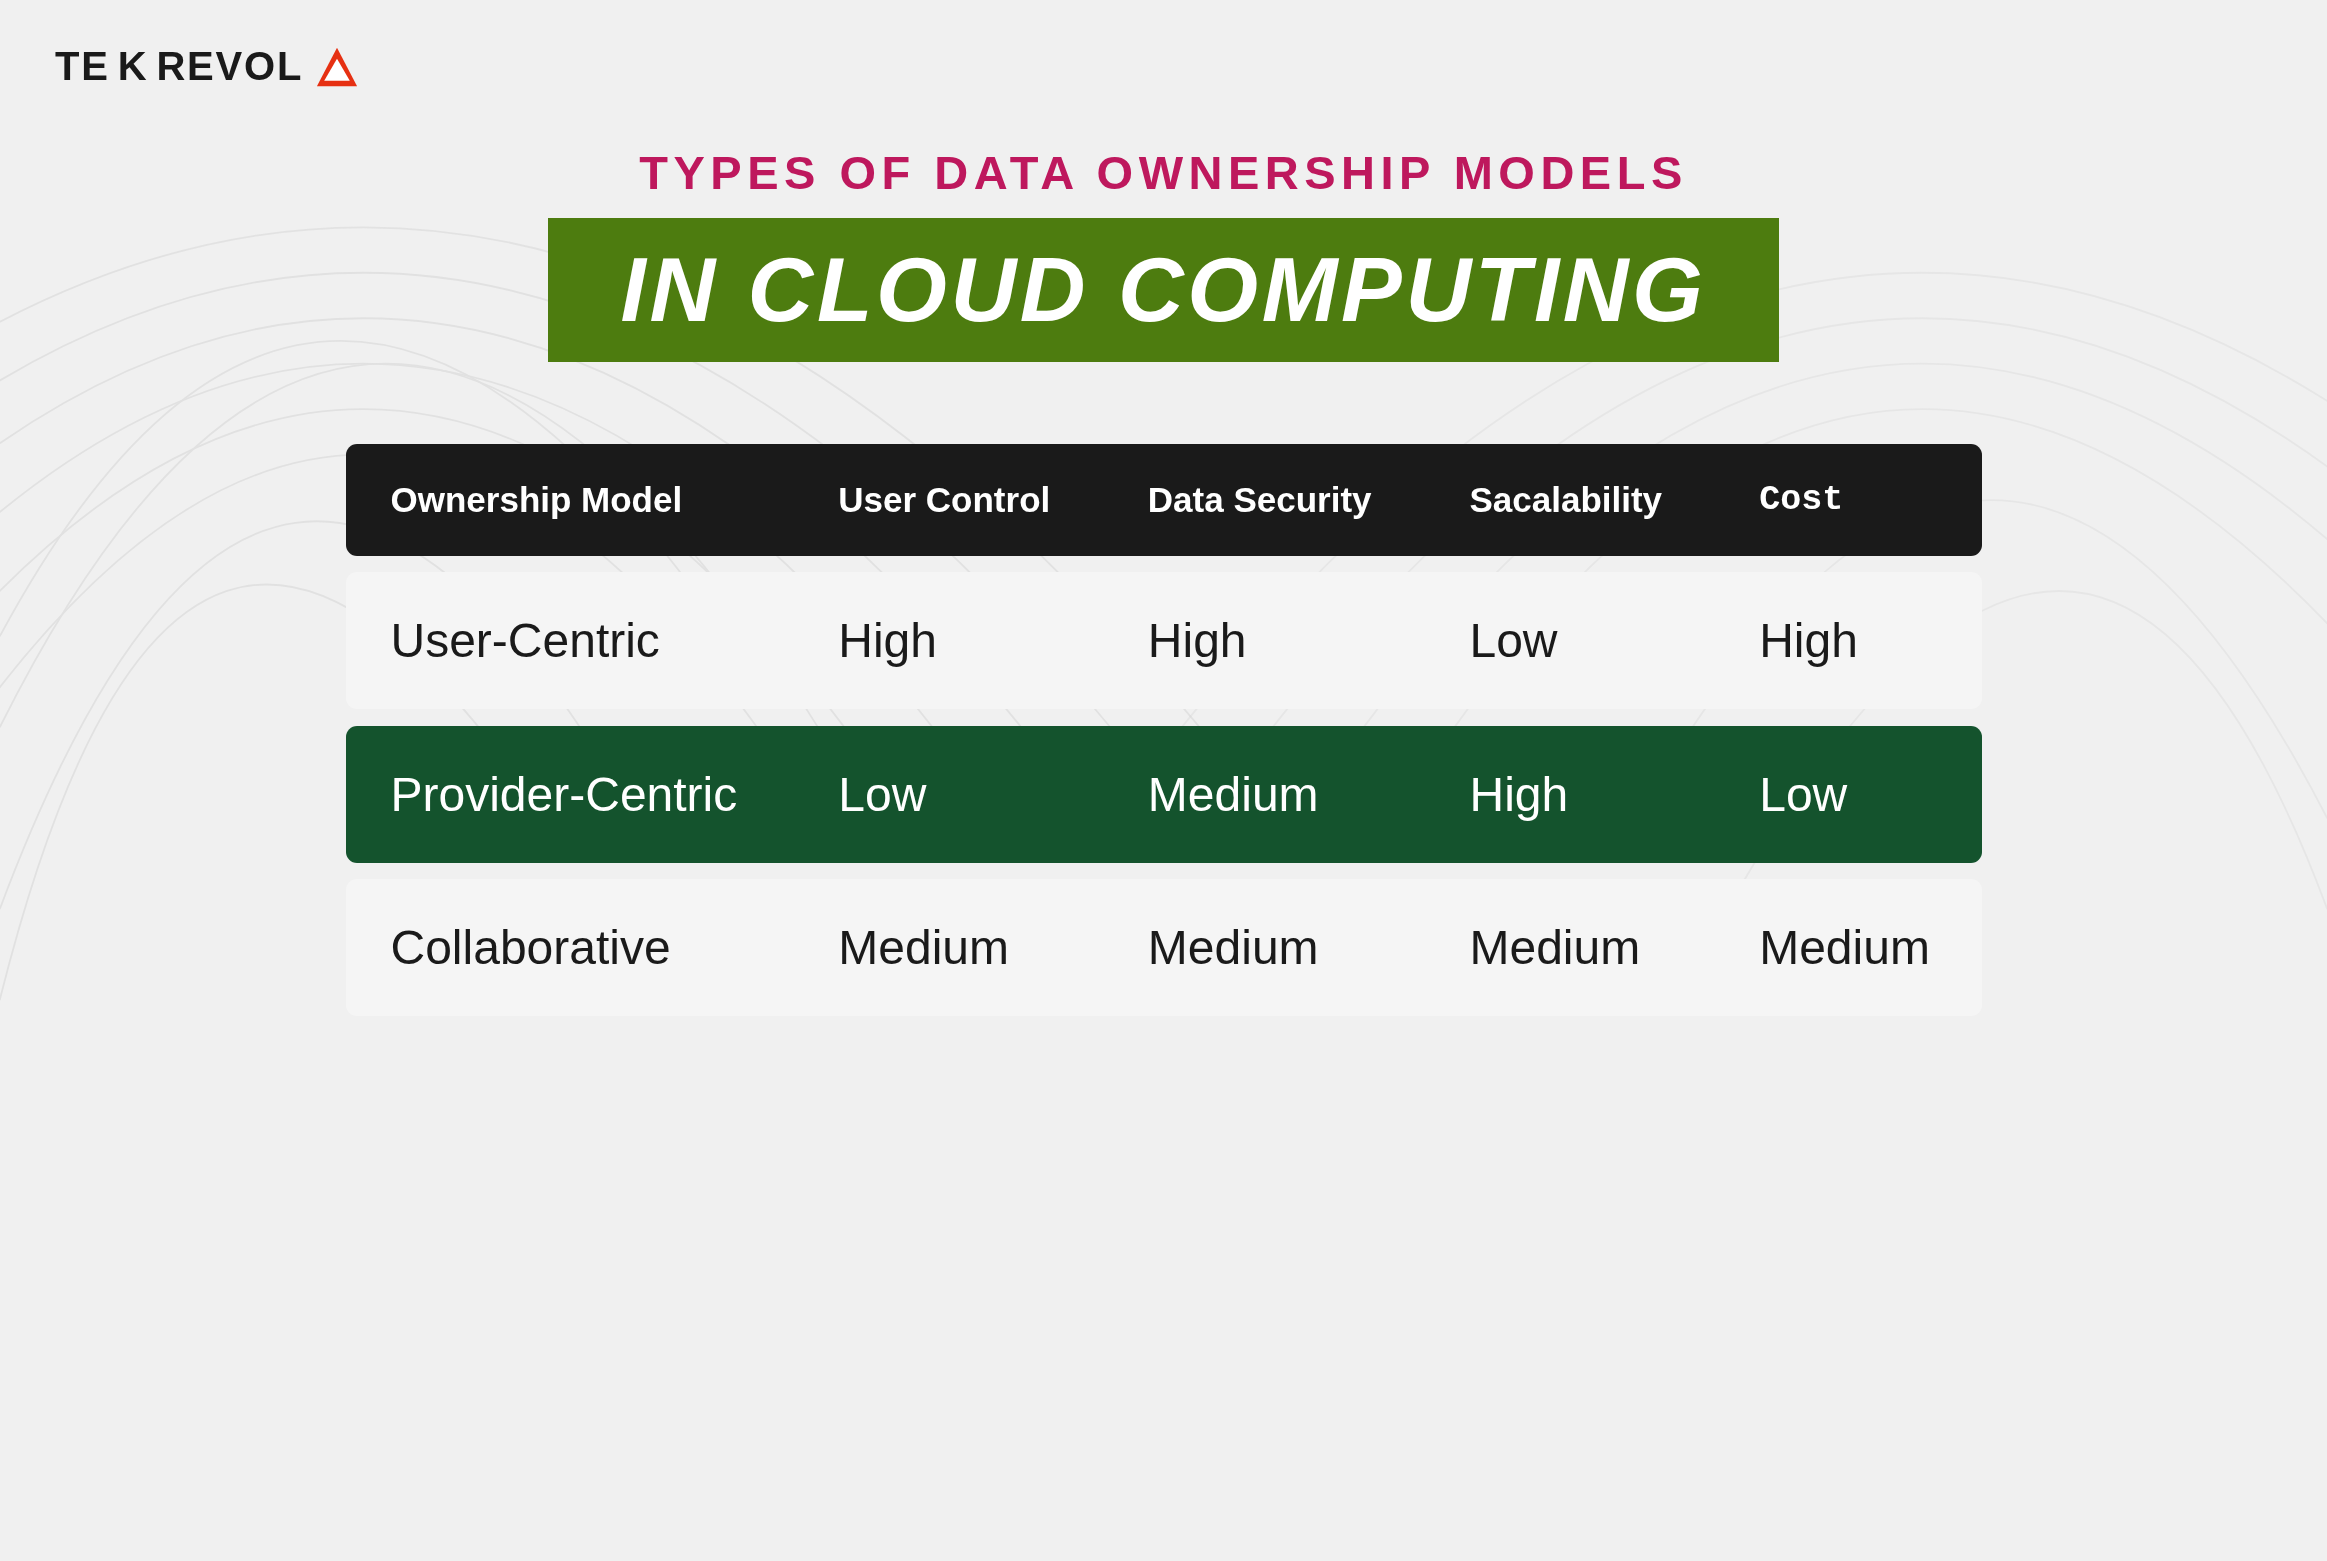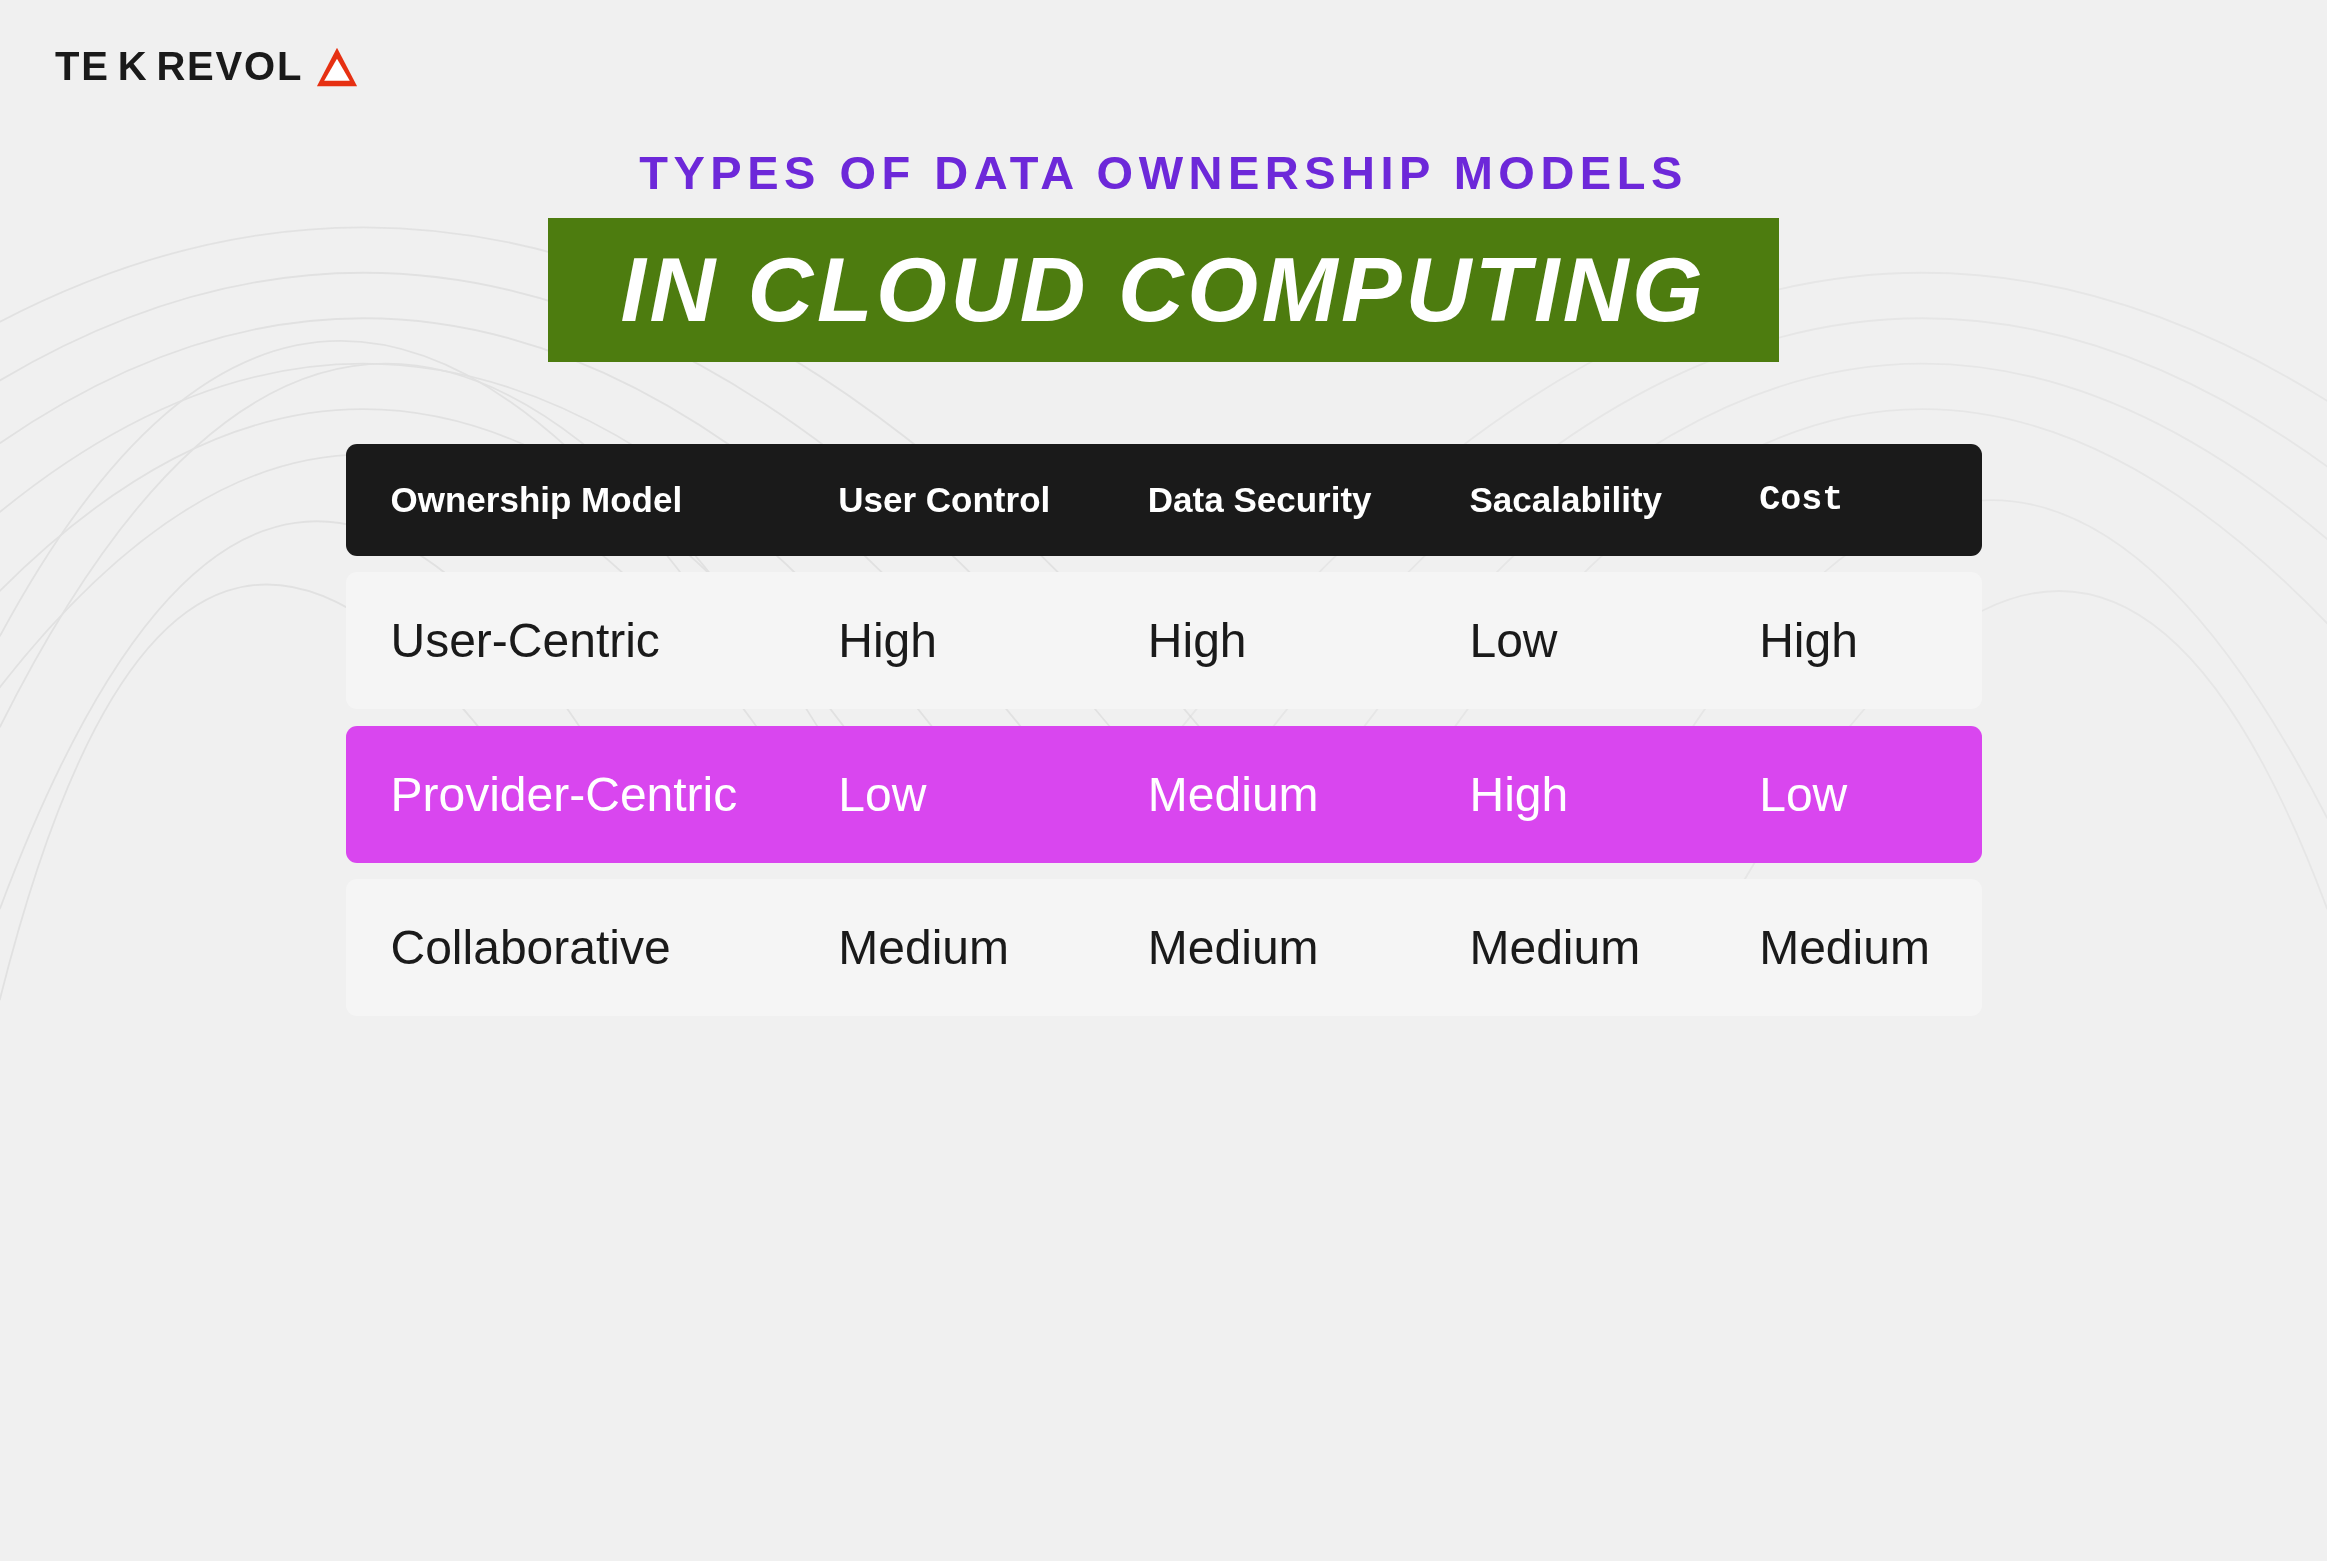--- a/index.html
+++ b/index.html
@@ -61,21 +61,21 @@
 
     
     .title-section {
       text-align: center;
       margin-bottom: 82px;
     }
 
     .title-subtitle {
       font-size: 47px;
       font-weight: 700;
-      color: #6d28d9;
+      color: #be185d;
       letter-spacing: 5.5px;
       text-transform: uppercase;
       margin-bottom: 18px;
     }
 
     .title-main-wrapper {
       background-color: #4d7c0f;
       padding: 20px 73px;
       display: inline-block;
     }
@@ -122,21 +122,21 @@
       border-radius: 0 11px 11px 0;
       font-family: Liberation Mono, monospace;
     }
 
     
     .table-row-light {
       background-color: #f5f5f5;
     }
 
     .table-row-highlight {
-      background-color: #d946ef;
+      background-color: #14532d;
     }
 
     .table-row-light td,
     .table-row-highlight td {
       font-size: 48px;
       padding: 41px 45px;
       color: #1a1a1a;
     }
 
     .table-row-highlight td {

